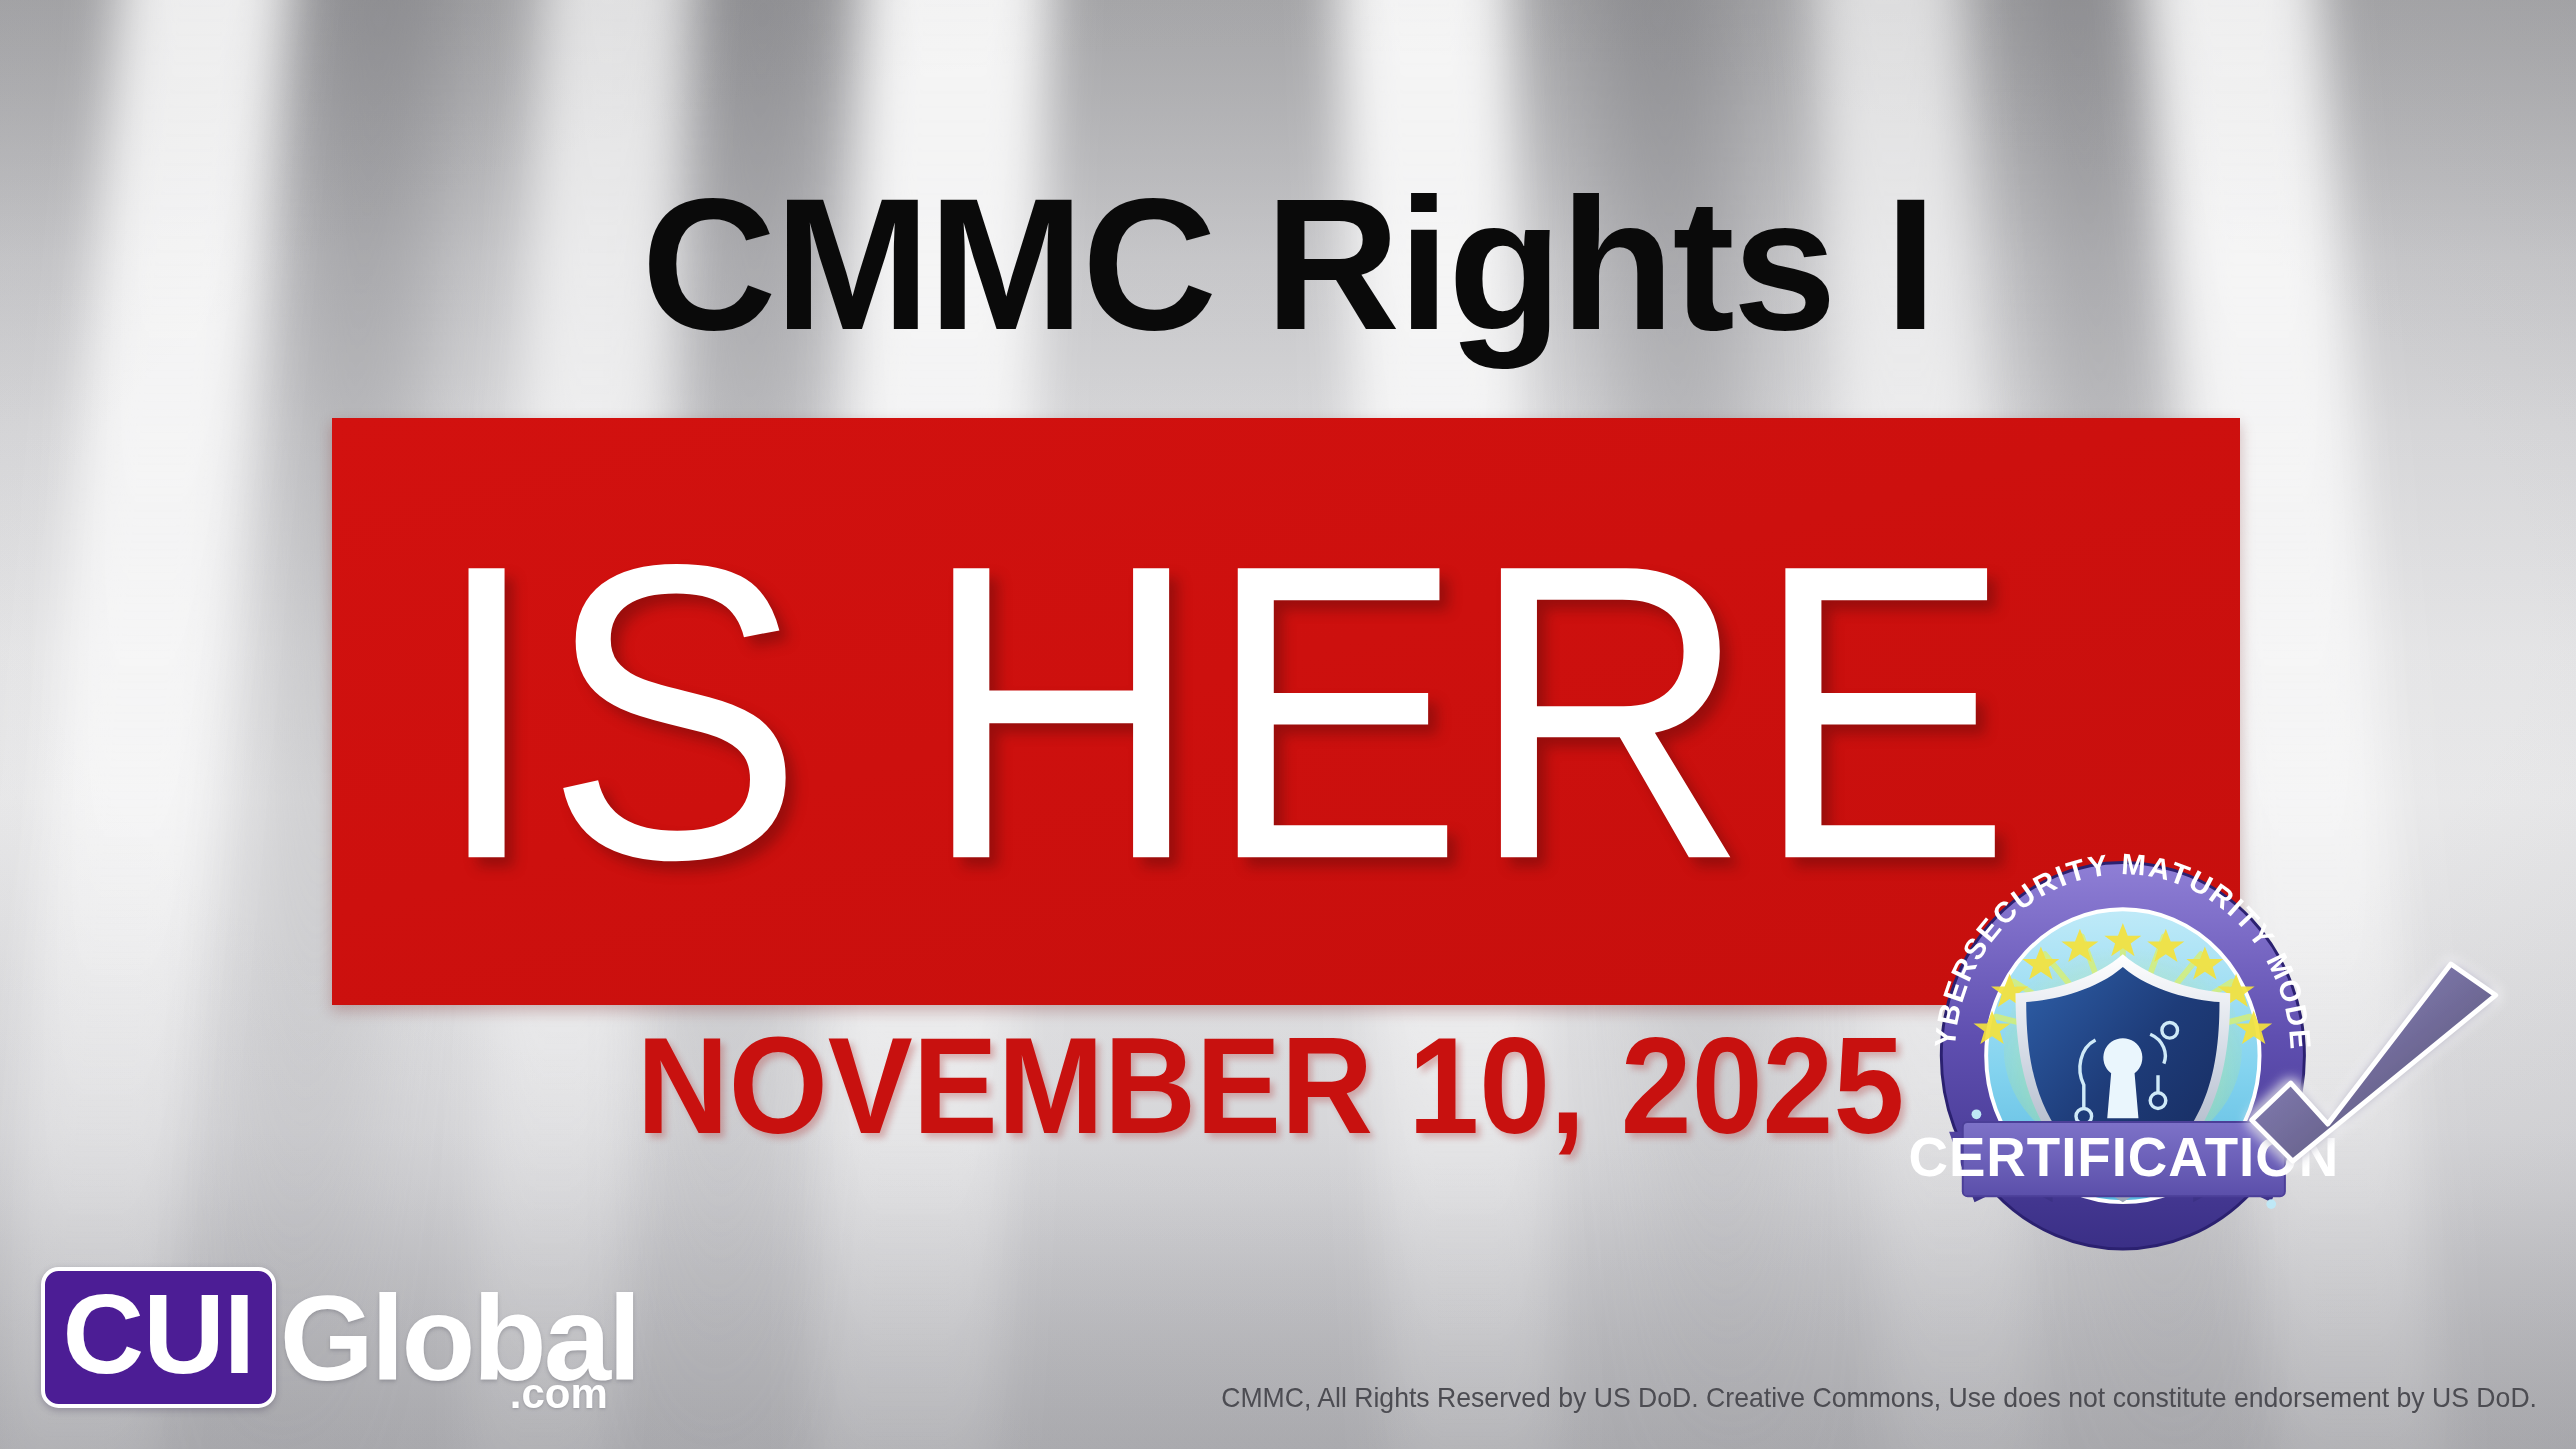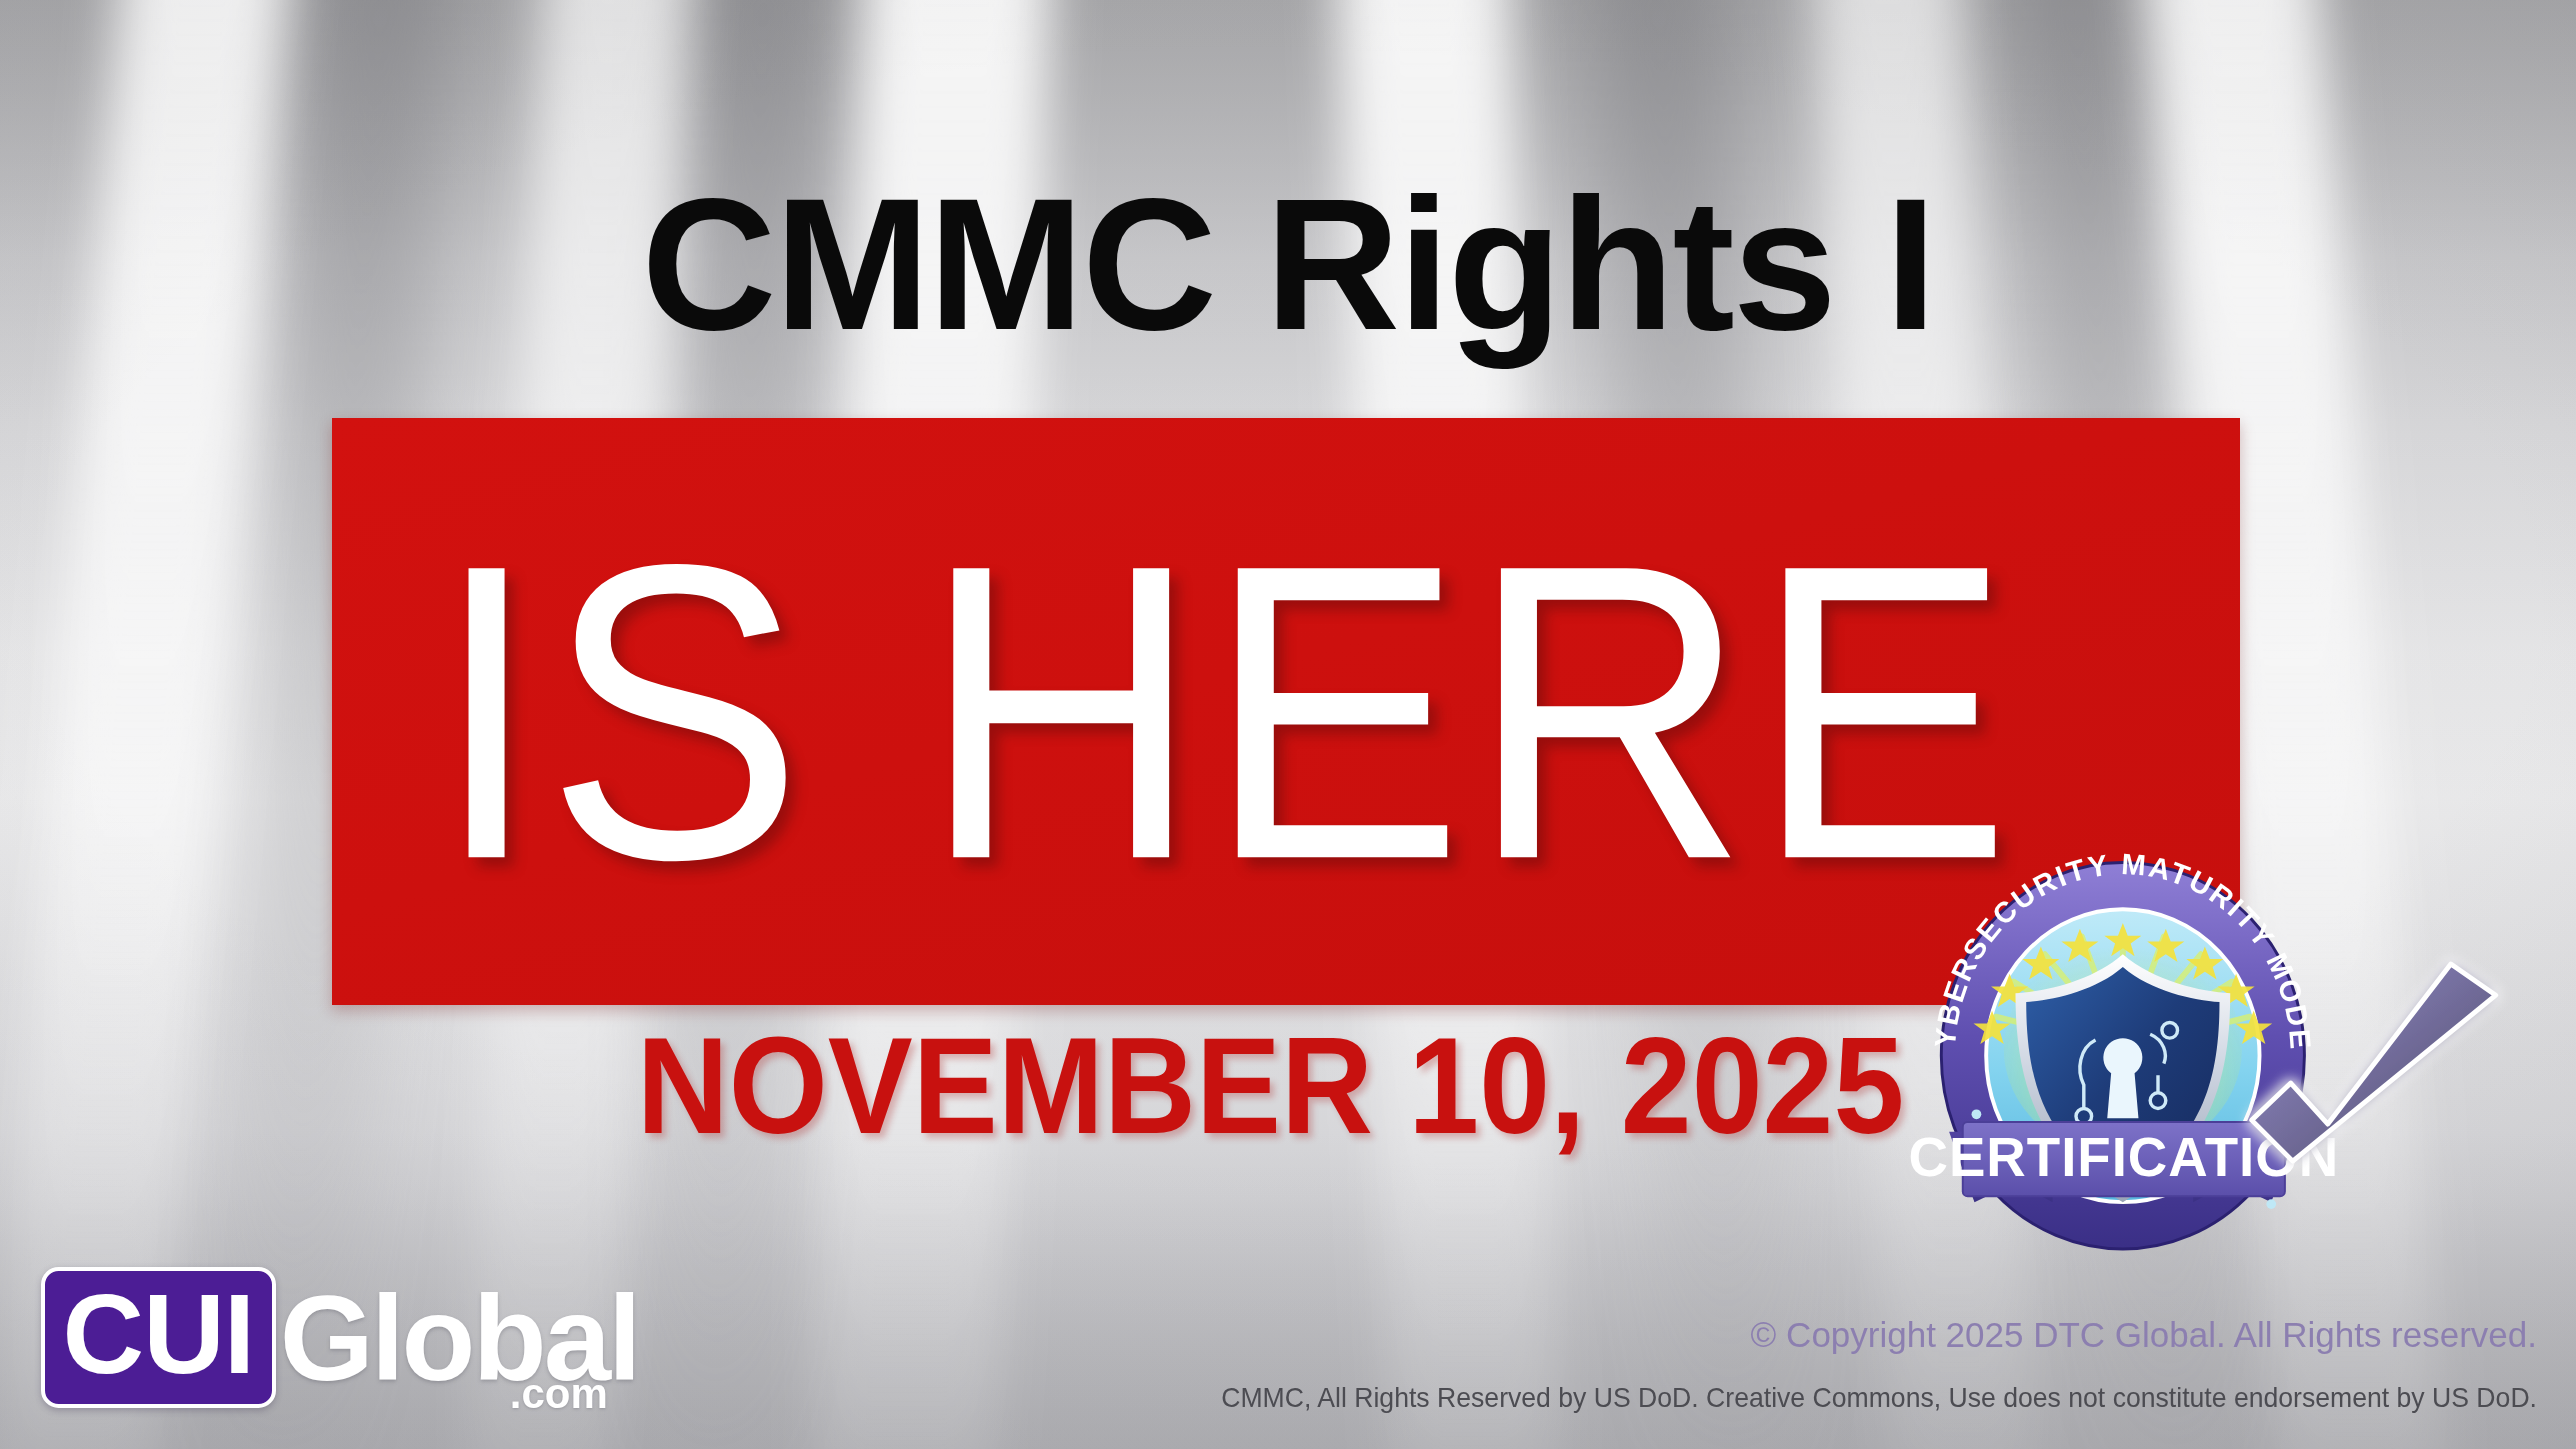--- a/index.html
+++ b/index.html
@@ -407,17 +407,16 @@
   <div class="logo">
     <div class="chip">
       <div class="chip-text">CUI</div>
     </div>
     <div class="wordblock">
       <div class="supply">Global</div>
       <div class="dotcom">.com</div>
     </div>
   </div>
 
-  <div class="copyright">© Copyright 2025 DTC Global. All Rights reserved.</div>
   <div class="disclaimer">CMMC, All Rights Reserved by US DoD. Creative Commons, Use does not constitute endorsement by US DoD.</div>
 
 </div>
 
 
 </body></html>

